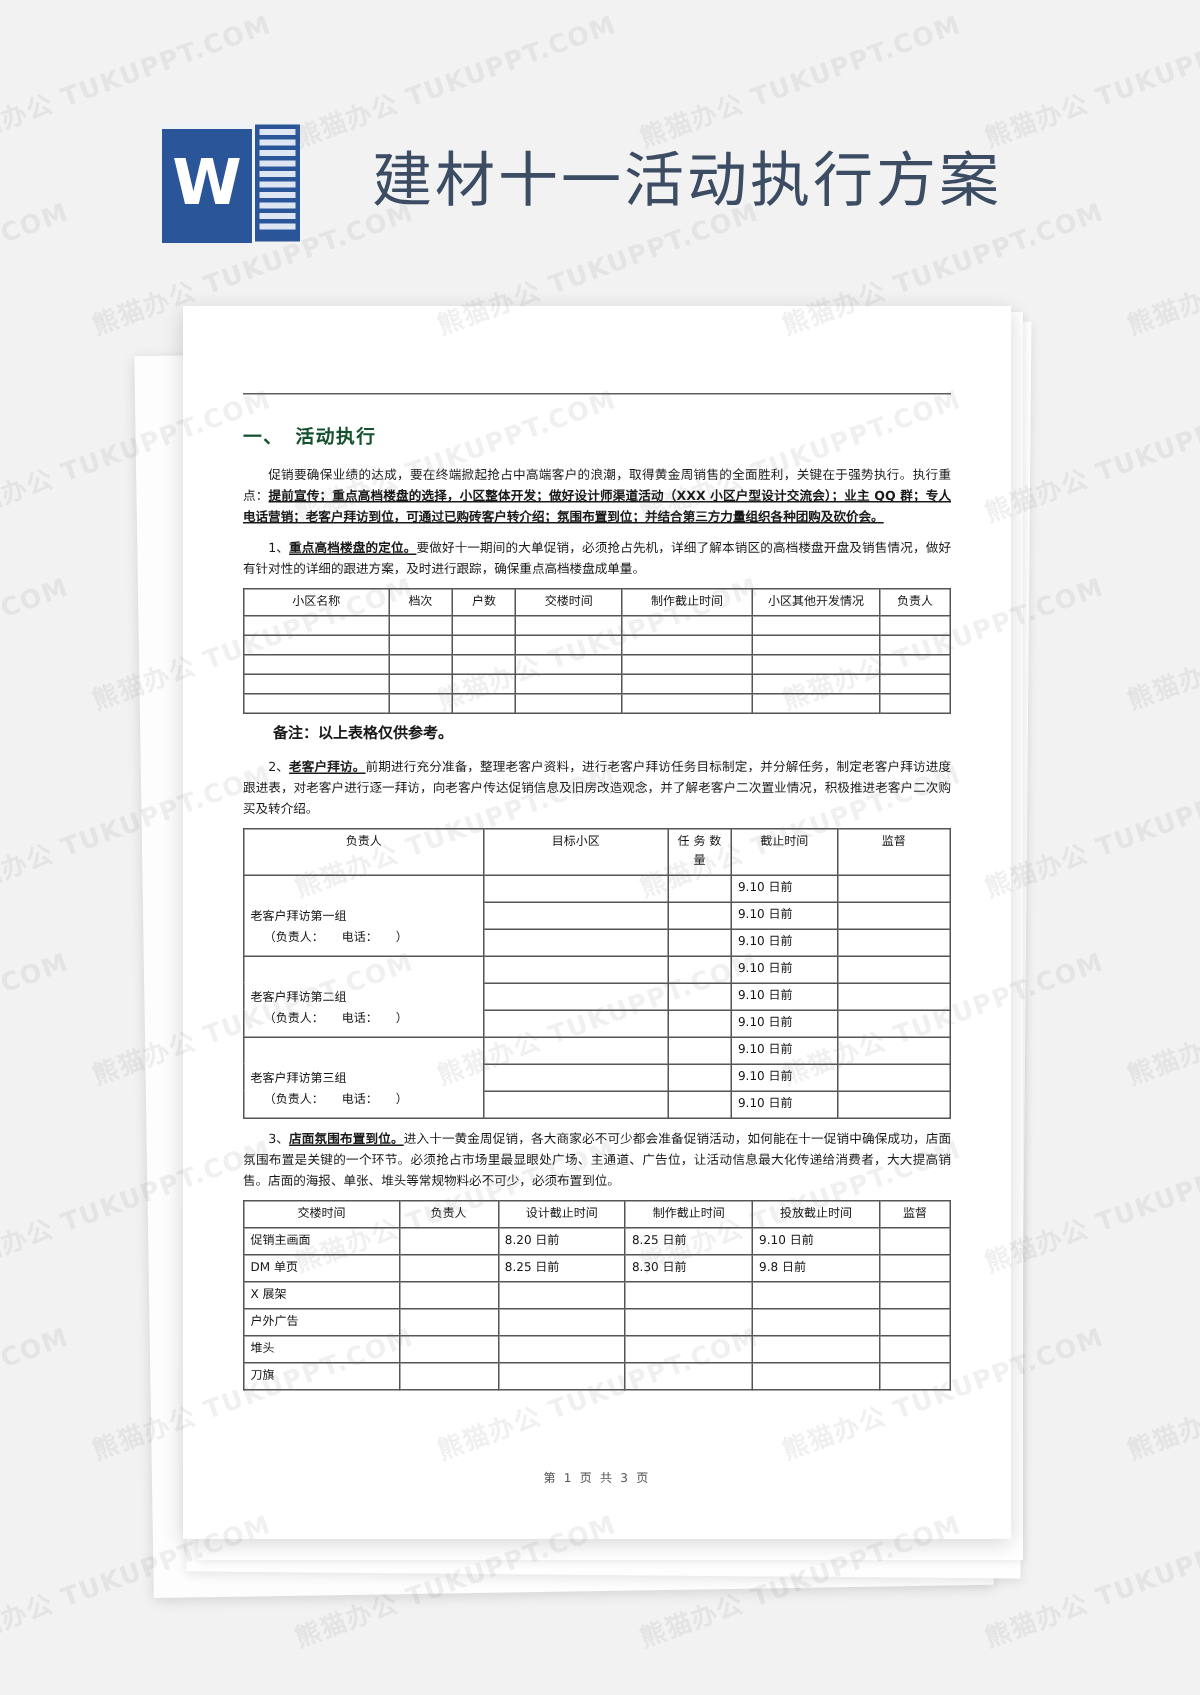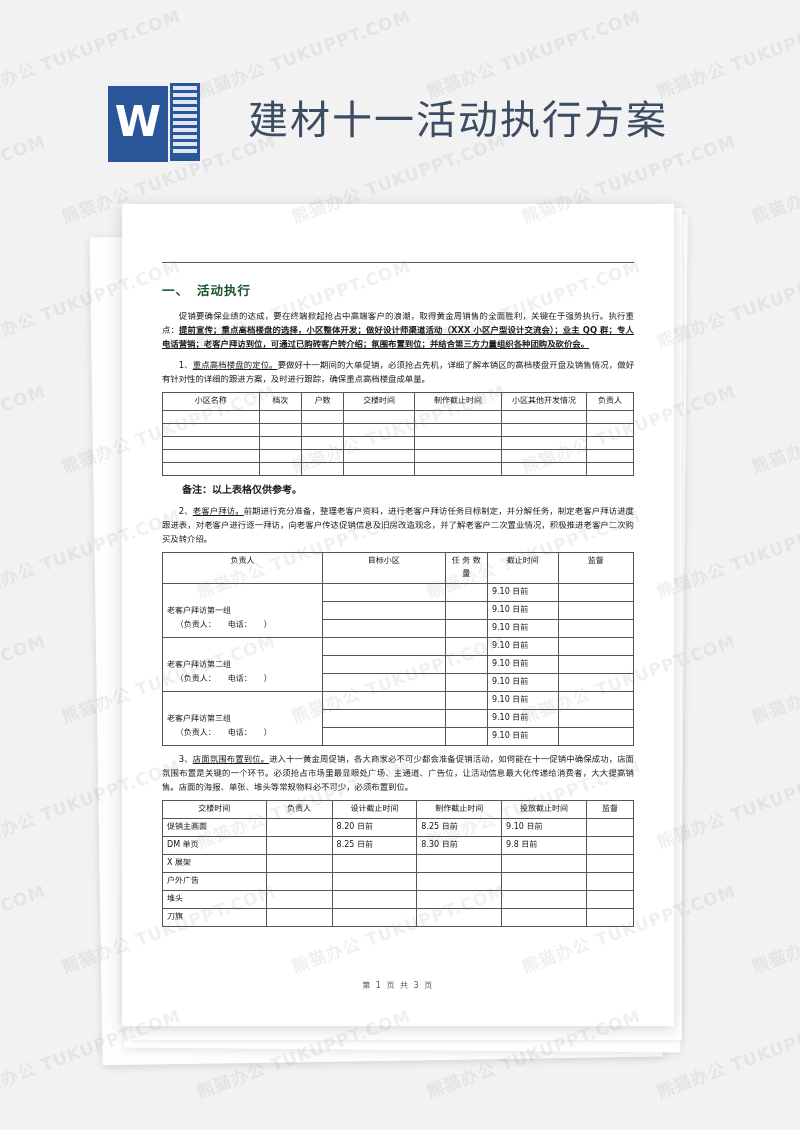--- a/index.html
+++ b/index.html
@@ -175,21 +175,21 @@
     text-align: justify;
     font-size: 8.4px;
     line-height: 1.68;
     color: #1a1a1a;
   }
   p.para .u {
     text-decoration: underline;
     font-weight: 700;
   }
   p.para .b {
-    font-weight: 400;
+    font-weight: 700;
     text-decoration: underline;
   }
   p.note {
     margin: 5px 0 6px 0;
     text-indent: 2em;
     font-size: 10px;
     font-weight: 700;
     color: #1a1a1a;
   }
 

